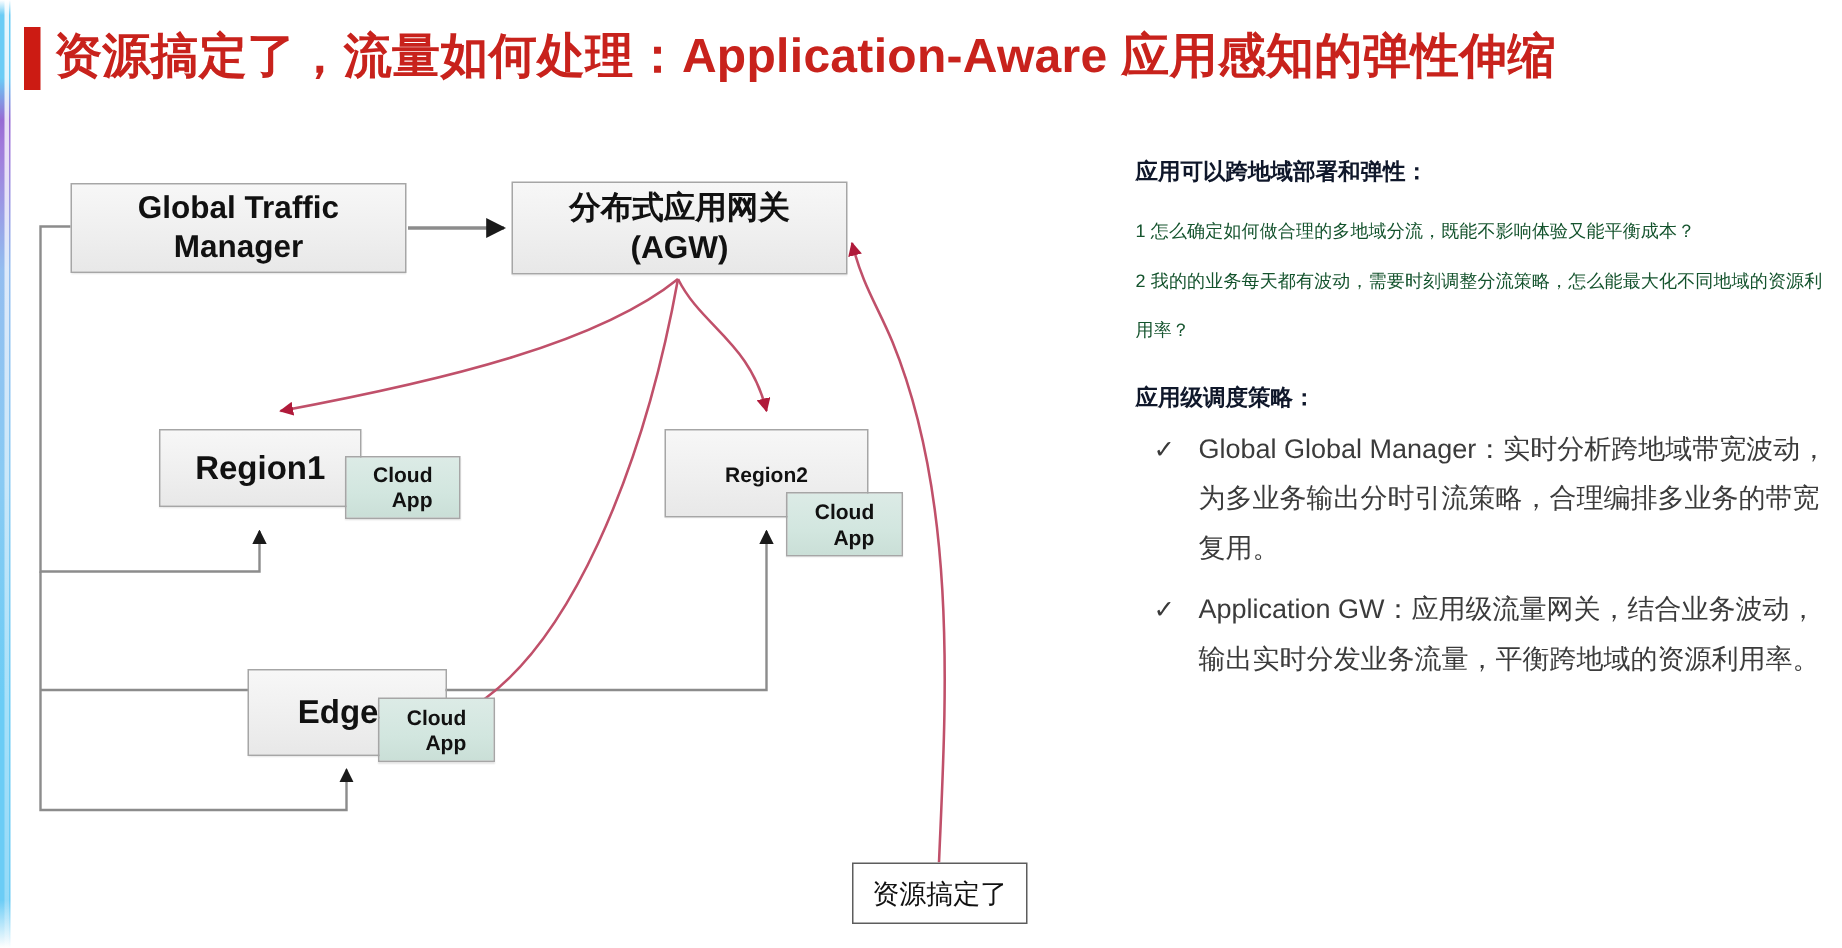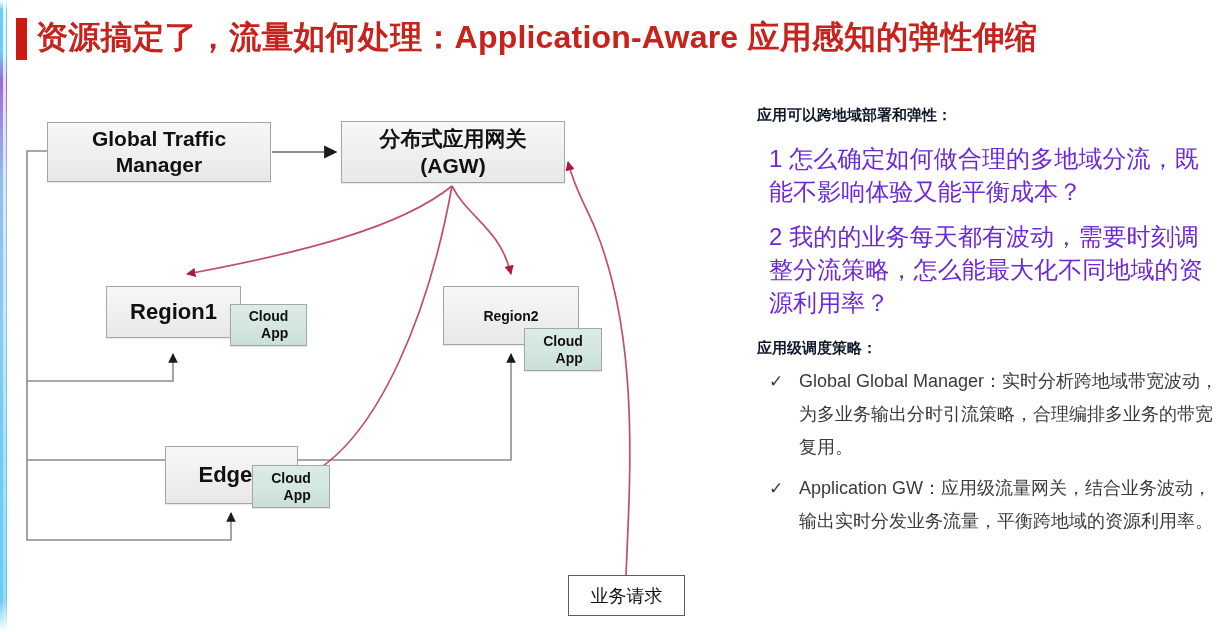--- a/index.html
+++ b/index.html
@@ -104,23 +104,23 @@
   
   #right-panel {
     position: absolute; left: 757px; top: 100px;
     width: 466px; height: 520px;
   }
   .panel-heading {
     font-size: 15px; font-weight: bold; color: #0f172a;
     margin: 0 0 8px 0; line-height: 30px;
   }
   .panel-para {
-    font-size: 24px; color: #6d28d9;
+    font-size: 12px; color: #14532d;
     line-height: 33px;
-    margin: 12px;
+    margin: 0;
     letter-spacing: .1px;
   }
   #panel-heading-2 { margin-top: 14px; margin-bottom: 2px; }
   .bullet-row {
     display: flex; align-items: flex-start;
     margin-bottom: 8px;
   }
   .bullet-check {
     flex: 0 0 42px;
     font-size: 17px; color: #3a3a3a;
@@ -197,21 +197,21 @@
   </div>
 
   <div class="node" id="node-edge3">
     <span>Edge3</span>
   </div>
   <div class="cloudapp" id="cloudapp-edge3">
     <span><span>Cloud</span><br><span>App</span></span>
   </div>
 
   <div class="node plain" id="node-request">
-    <span>业务请求</span>
+    <span>资源搞定了</span>
   </div>
 </div>
 
 <div id="right-panel">
 
   <div class="panel-heading" id="panel-heading-1">应用可以跨地域部署和弹性：</div>
 
   <p class="panel-para">1 怎么确定如何做合理的多地域分流，既能不影响体验又能平衡成本？</p>
 
   <p class="panel-para">2 我的的业务每天都有波动，需要时刻调整分流策略，怎么能最大化不同地域的资源利用率？</p>

